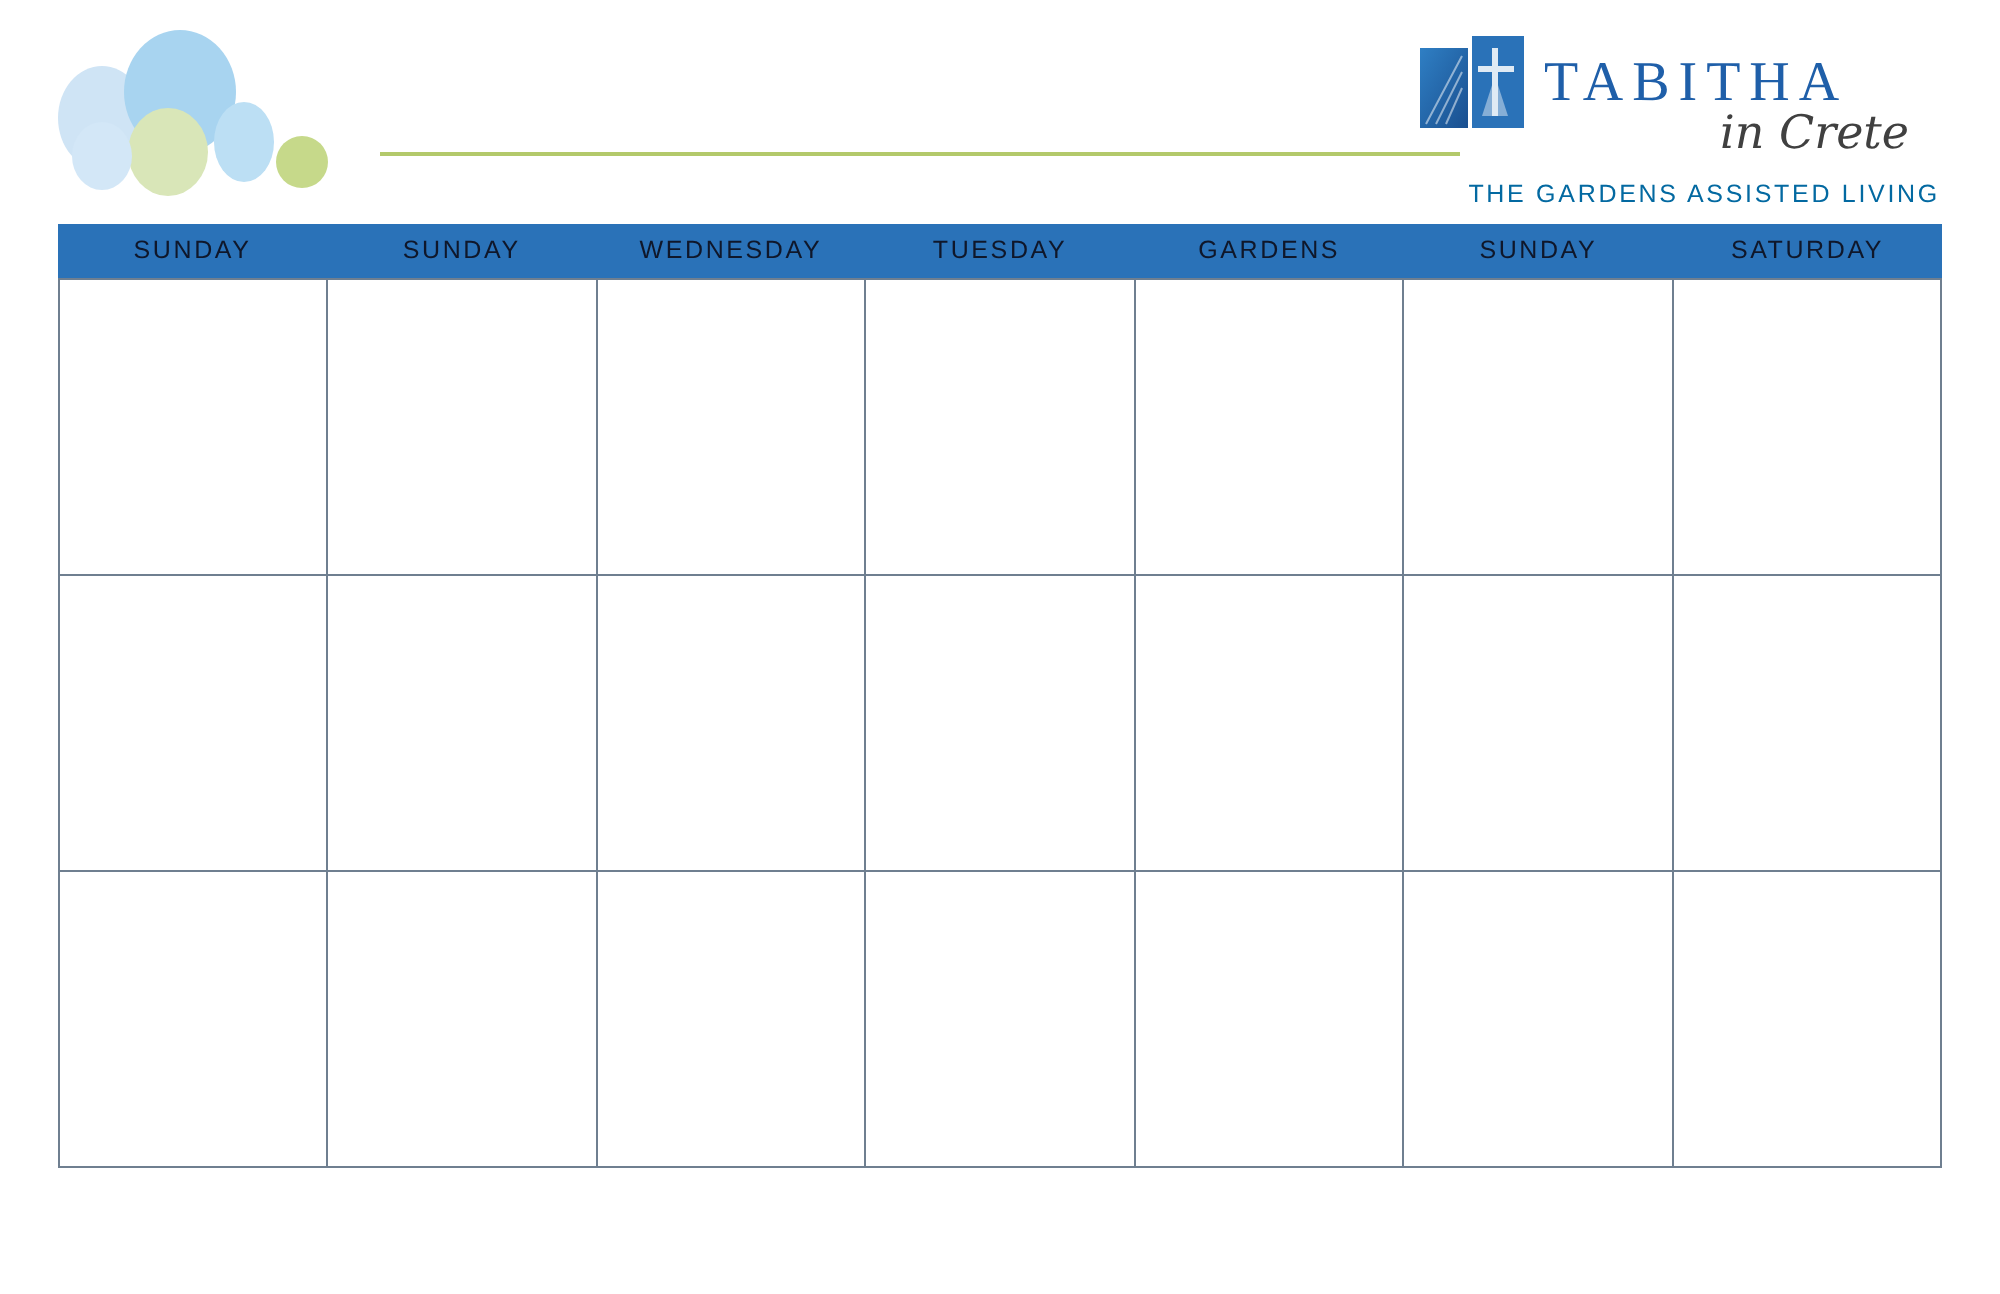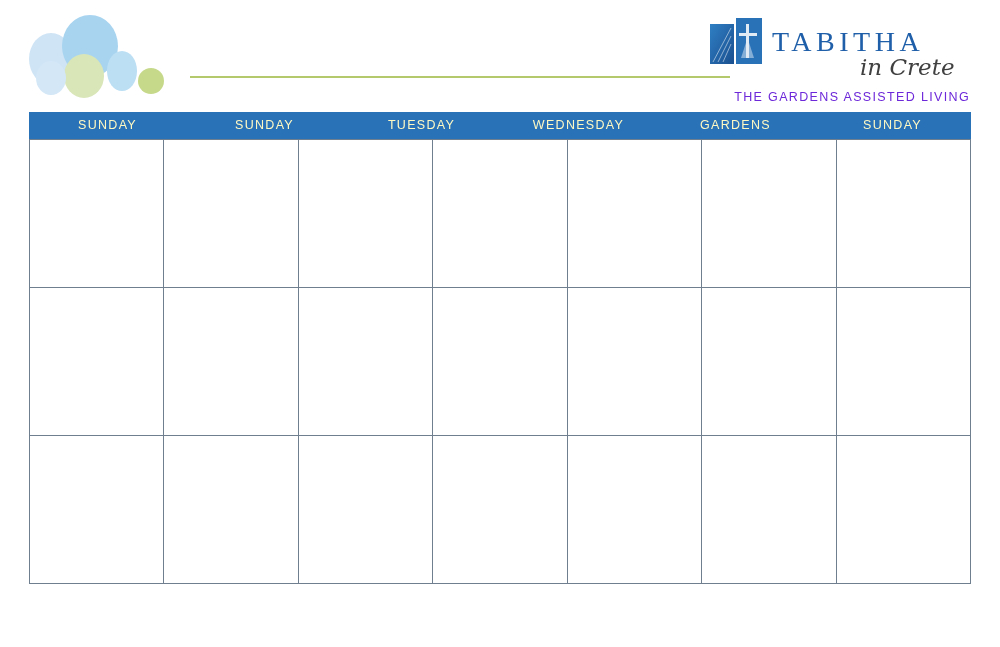--- a/index.html
+++ b/index.html
@@ -88,41 +88,41 @@
     white-space: nowrap;
   }
   .logo-tagline {
     position: absolute;
     left: 0;
     right: 0;
     top: 78px;
     font-family: "Liberation Sans", sans-serif;
     font-size: 12.5px;
     letter-spacing: 1.35px;
-    color: #6d28d9;
+    color: #0369a1;
     text-align: right;
     white-space: nowrap;
   }
 
   
   .calendar {
     position: absolute;
     left: 29px;
     top: 112px;
     width: 942px;
   }
 
   .cal-head {
     display: flex;
     background: #2a72b8;
     height: 27px;
   }
   .cal-head .dow {
     flex: 1 1 0;
-    color: #fef9c3;
+    color: #0f172a;
     font-size: 12.5px;
     letter-spacing: 1.3px;
     text-align: center;
     line-height: 27px;
     white-space: nowrap;
   }
 
   .cal-grid {
     border-left: 1px solid #6f7f90;
     border-top: 1px solid #6f7f90;
@@ -195,24 +195,25 @@
       <div class="logo-tagline">THE GARDENS ASSISTED LIVING</div>
     </div>
 
   </div>
 
   <div class="calendar">
 
     <div class="cal-head">
       <div class="dow">SUNDAY</div>
       <div class="dow">SUNDAY</div>
+      <div class="dow">WEDNESDAY</div>
       <div class="dow">TUESDAY</div>
-      <div class="dow">WEDNESDAY</div>
       <div class="dow">GARDENS</div>
       <div class="dow">SUNDAY</div>
+      <div class="dow">SATURDAY</div>
     </div>
 
     <div class="cal-grid">
 
       <div class="cal-row">
         <div class="cal-cell">
             <span class="date-num"></span>
           </div>
         <div class="cal-cell">
             <span class="date-num"></span>

